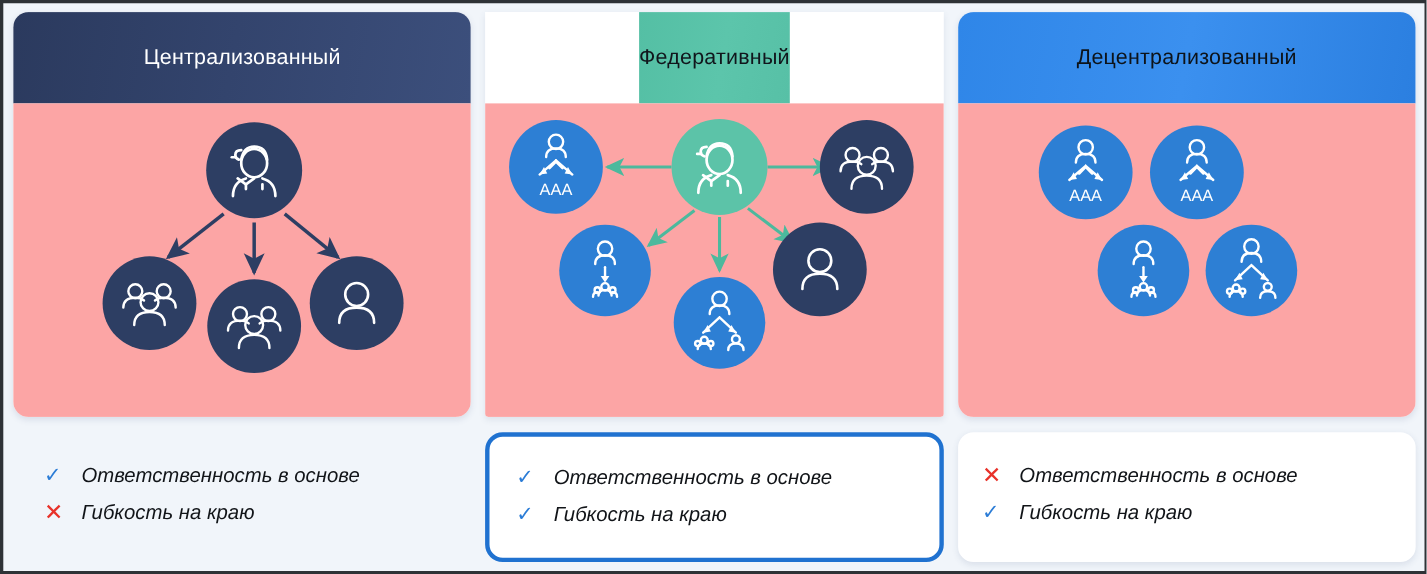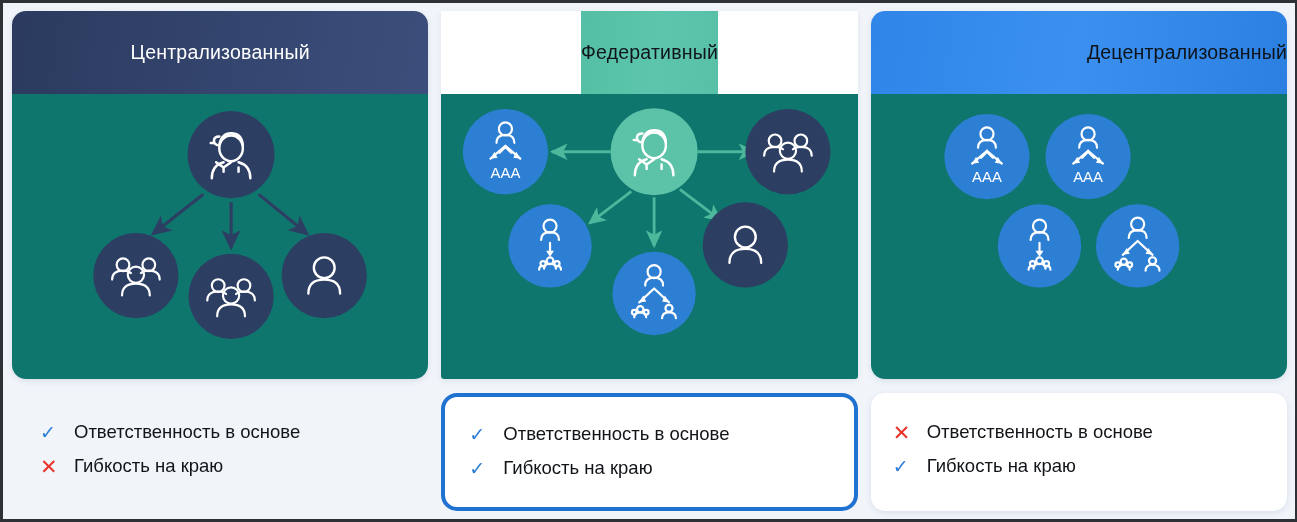--- a/index.html
+++ b/index.html
@@ -57,25 +57,24 @@
     background:linear-gradient(100deg,#2b3a5e 0%,#33446d 48%,#3c4f7c 100%);
     color:#ffffff;
   }
   .hdr-fed{
     background:linear-gradient(100deg,#54bfa4 0%,#5cc5ab 55%,#57c0a6 100%);
     color:#11161c;
   }
   .hdr-dec{
     background:linear-gradient(100deg,#2f86e8 0%,#3b90ef 50%,#2b7fe0 100%);
     color:#0d1319;
-    justify-content:flex-end;
   }
   .card-body{
     flex:1 1 auto;
-    background:#0f766e;
+    background:#fca5a5;
     position:relative;
   }
   .card-body svg{display:block;width:100%;height:100%;}
   
   .footer{
     margin-top:14px;
     flex:1 1 auto;
     background:#ffffff;
     border-radius:14px;
     box-shadow:0 2px 6px rgba(60,80,120,.12);
@@ -102,21 +101,21 @@
   }
   .bullet .mark{
     width:34px;
     flex:0 0 34px;
     display:flex;align-items:center;justify-content:flex-start;
     font-size:20px;
     line-height:1;
   }
   .mark.ok{color:#2b7cd6;font-size:19px;}
   .mark.no{color:#e8322a;font-size:21px;}
-  .bullet .txt{white-space:nowrap;}
+  .bullet .txt{white-space:nowrap;font-style:italic;}
 </style>
 </head>
 <body>
 
 <div id="frame">
   <div class="board">
 
     <div class="column">
       <div class="card">
         <div class="card-header hdr-central">

